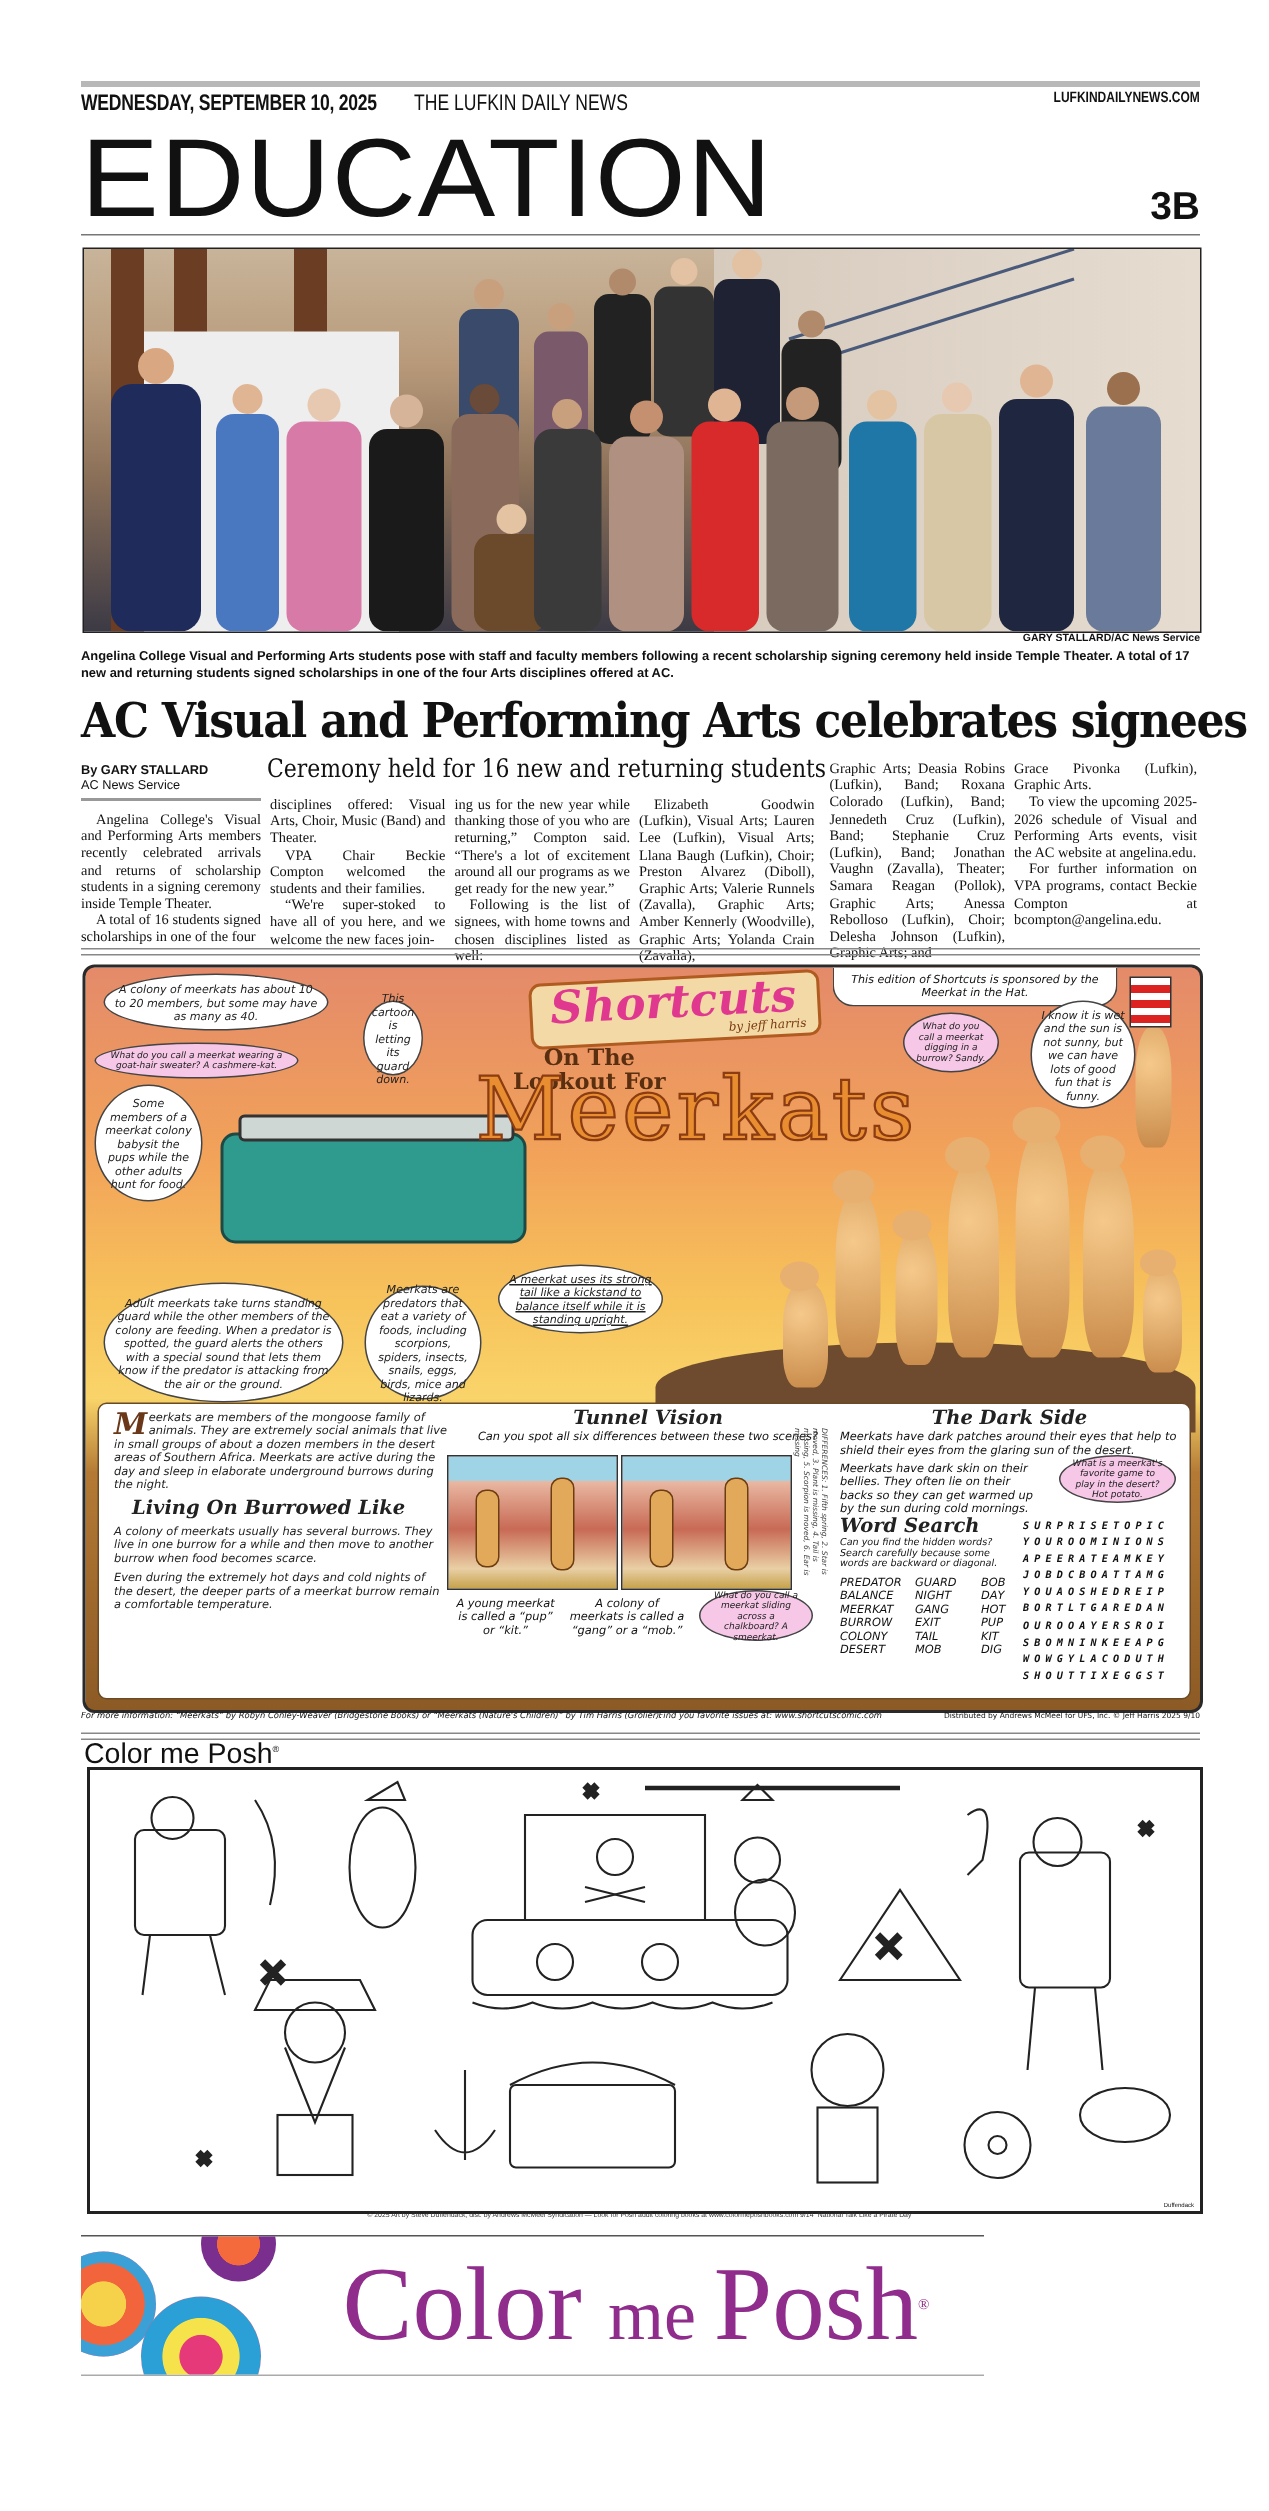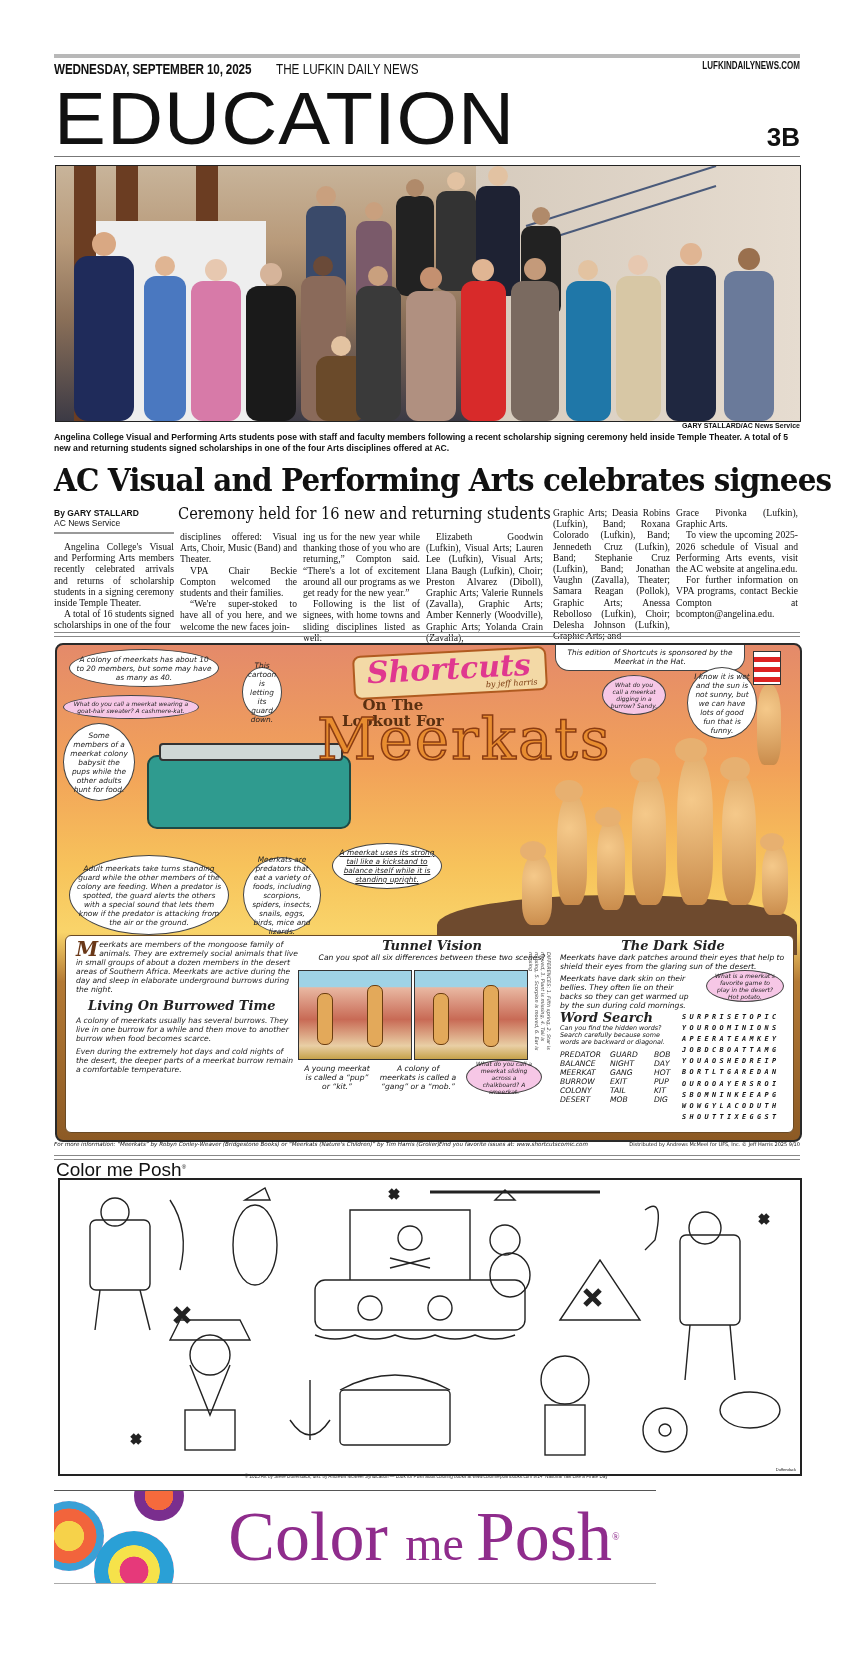--- a/index.html
+++ b/index.html
@@ -144,42 +144,42 @@
       <rect x="560" y="110" width="45" height="145" rx="12" fill="#d7c7a5"></rect>
         <circle cx="582" cy="99" r="10" fill="#e7c8b0"></circle>
       <rect x="610" y="100" width="50" height="155" rx="12" fill="#1f2740"></rect>
         <circle cx="635" cy="88" r="11" fill="#e0b593"></circle>
       <rect x="668" y="105" width="50" height="150" rx="12" fill="#6a7a9a"></rect>
         <circle cx="693" cy="93" r="11" fill="#9a704e"></circle>
     </g>
   </svg>
 </div>
 <div class="abs credit">GARY STALLARD/AC News Service</div>
-<div class="abs caption">Angelina College Visual and Performing Arts students pose with staff and faculty members following a recent scholarship signing ceremony held inside Temple Theater. A total of 5 new and returning students signed scholarships in one of the four Arts disciplines offered at AC.</div>
+<div class="abs caption">Angelina College Visual and Performing Arts students pose with staff and faculty members following a recent scholarship signing ceremony held inside Temple Theater. A total of 17 new and returning students signed scholarships in one of the four Arts disciplines offered at AC.</div>
 
 <div class="abs headline">AC Visual and Performing Arts celebrates signees</div>
 <div class="abs byline">
   <b>By GARY STALLARD</b><br>
   <span>AC News Service</span>
 </div>
 <div class="abs byrule"></div>
 <div class="abs deck">Ceremony held for 16 new and returning students</div>
 
 <div class="abs col" style="left:54px;top:541px;width:120px;">
   <p>Angelina College's Visual and Performing Arts members recently celebrated arrivals and returns of scholarship students in a signing ceremony inside Temple Theater.</p>
   <p>A total of 16 students signed scholarships in one of the four</p>
 </div>
 <div class="abs col" style="left:180px;top:531px;width:117px;">
   <p style="text-indent:0">disciplines offered: Visual Arts, Choir, Music (Band) and Theater.</p>
   <p>VPA Chair Beckie Compton welcomed the students and their families.</p>
   <p>“We're super-stoked to have all of you here, and we welcome the new faces join-</p>
 </div>
 <div class="abs col" style="left:303px;top:531px;width:117px;">
   <p style="text-indent:0">ing us for the new year while thanking those of you who are returning,” Compton said. “There's a lot of excitement around all our programs as we get ready for the new year.”</p>
-  <p>Following is the list of signees, with home towns and sliding disciplines listed as well:</p>
+  <p>Following is the list of signees, with home towns and chosen disciplines listed as well:</p>
 </div>
 <div class="abs col" style="left:426px;top:531px;width:117px;">
   <p>Elizabeth Goodwin (Lufkin), Visual Arts; Lauren Lee (Lufkin), Visual Arts; Llana Baugh (Lufkin), Choir; Preston Alvarez (Diboll), Graphic Arts; Valerie Runnels (Zavalla), Graphic Arts; Amber Kennerly (Woodville), Graphic Arts; Yolanda Crain (Zavalla),</p>
 </div>
 <div class="abs col" style="left:553px;top:507px;width:117px;">
   <p style="text-indent:0">Graphic Arts; Deasia Robins (Lufkin), Band; Roxana Colorado (Lufkin), Band; Jennedeth Cruz (Lufkin), Band; Stephanie Cruz (Lufkin), Band; Jonathan Vaughn (Zavalla), Theater; Samara Reagan (Pollok), Graphic Arts; Anessa Rebolloso (Lufkin), Choir; Delesha Johnson (Lufkin), Graphic Arts; and</p>
 </div>
 <div class="abs col" style="left:676px;top:507px;width:122px;">
   <p style="text-indent:0">Grace Pivonka (Lufkin), Graphic Arts.</p>
   <p>To view the upcoming 2025-2026 schedule of Visual and Performing Arts events, visit the AC website at angelina.edu.</p>
@@ -224,21 +224,21 @@
   <div class="bubble pink" style="left:6px;top:50px;width:136px;height:24px;">What do you call a meerkat wearing a goat-hair sweater? A cashmere-kat.</div>
   <div class="bubble" style="left:6px;top:78px;width:72px;height:78px;">Some members of a meerkat colony babysit the pups while the other adults hunt for food.</div>
   <div class="bubble pink" style="left:545px;top:30px;width:64px;height:40px;">What do you call a meerkat digging in a burrow? Sandy.</div>
   <div class="bubble" style="left:630px;top:22px;width:70px;height:72px;">I know it is wet and the sun is not sunny, but we can have lots of good fun that is funny.</div>
   <div class="bubble" style="left:12px;top:210px;width:160px;height:80px;">Adult meerkats take turns standing guard while the other members of the colony are feeding. When a predator is spotted, the guard alerts the others with a special sound that lets them know if the predator is attacking from the air or the ground.</div>
   <div class="bubble" style="left:186px;top:212px;width:78px;height:76px;">Meerkats are predators that eat a variety of foods, including scorpions, spiders, insects, snails, eggs, birds, mice and lizards.</div>
   <div class="bubble" style="left:275px;top:198px;width:110px;height:46px;text-decoration:underline;">A meerkat uses its strong tail like a kickstand to balance itself while it is standing upright.</div>
 
   <div class="info hand">
     <div class="intro"><span class="dropcap">M</span><span>eerkats are members of the mongoose family of animals. They are extremely social animals that live in small groups of about a dozen members in the desert areas of Southern Africa. Meerkats are active during the day and sleep in elaborate underground burrows during the night.</span></div>
-    <h3 class="lob">Living On Burrowed Time</h3>
+    <h3 class="lob">Living On Burrowed Like</h3>
     <div class="lobtext">
       <p>A colony of meerkats usually has several burrows. They live in one burrow for a while and then move to another burrow when food becomes scarce.</p>
       <p>Even during the extremely hot days and cold nights of the desert, the deeper parts of a meerkat burrow remain a comfortable temperature.</p>
     </div>
 
     <div class="tunnel">
       <h3>Tunnel Vision</h3>
       <div class="sub">Can you spot all six differences between these two scenes?</div>
     </div>
     <div class="scene" style="left:232px;">

